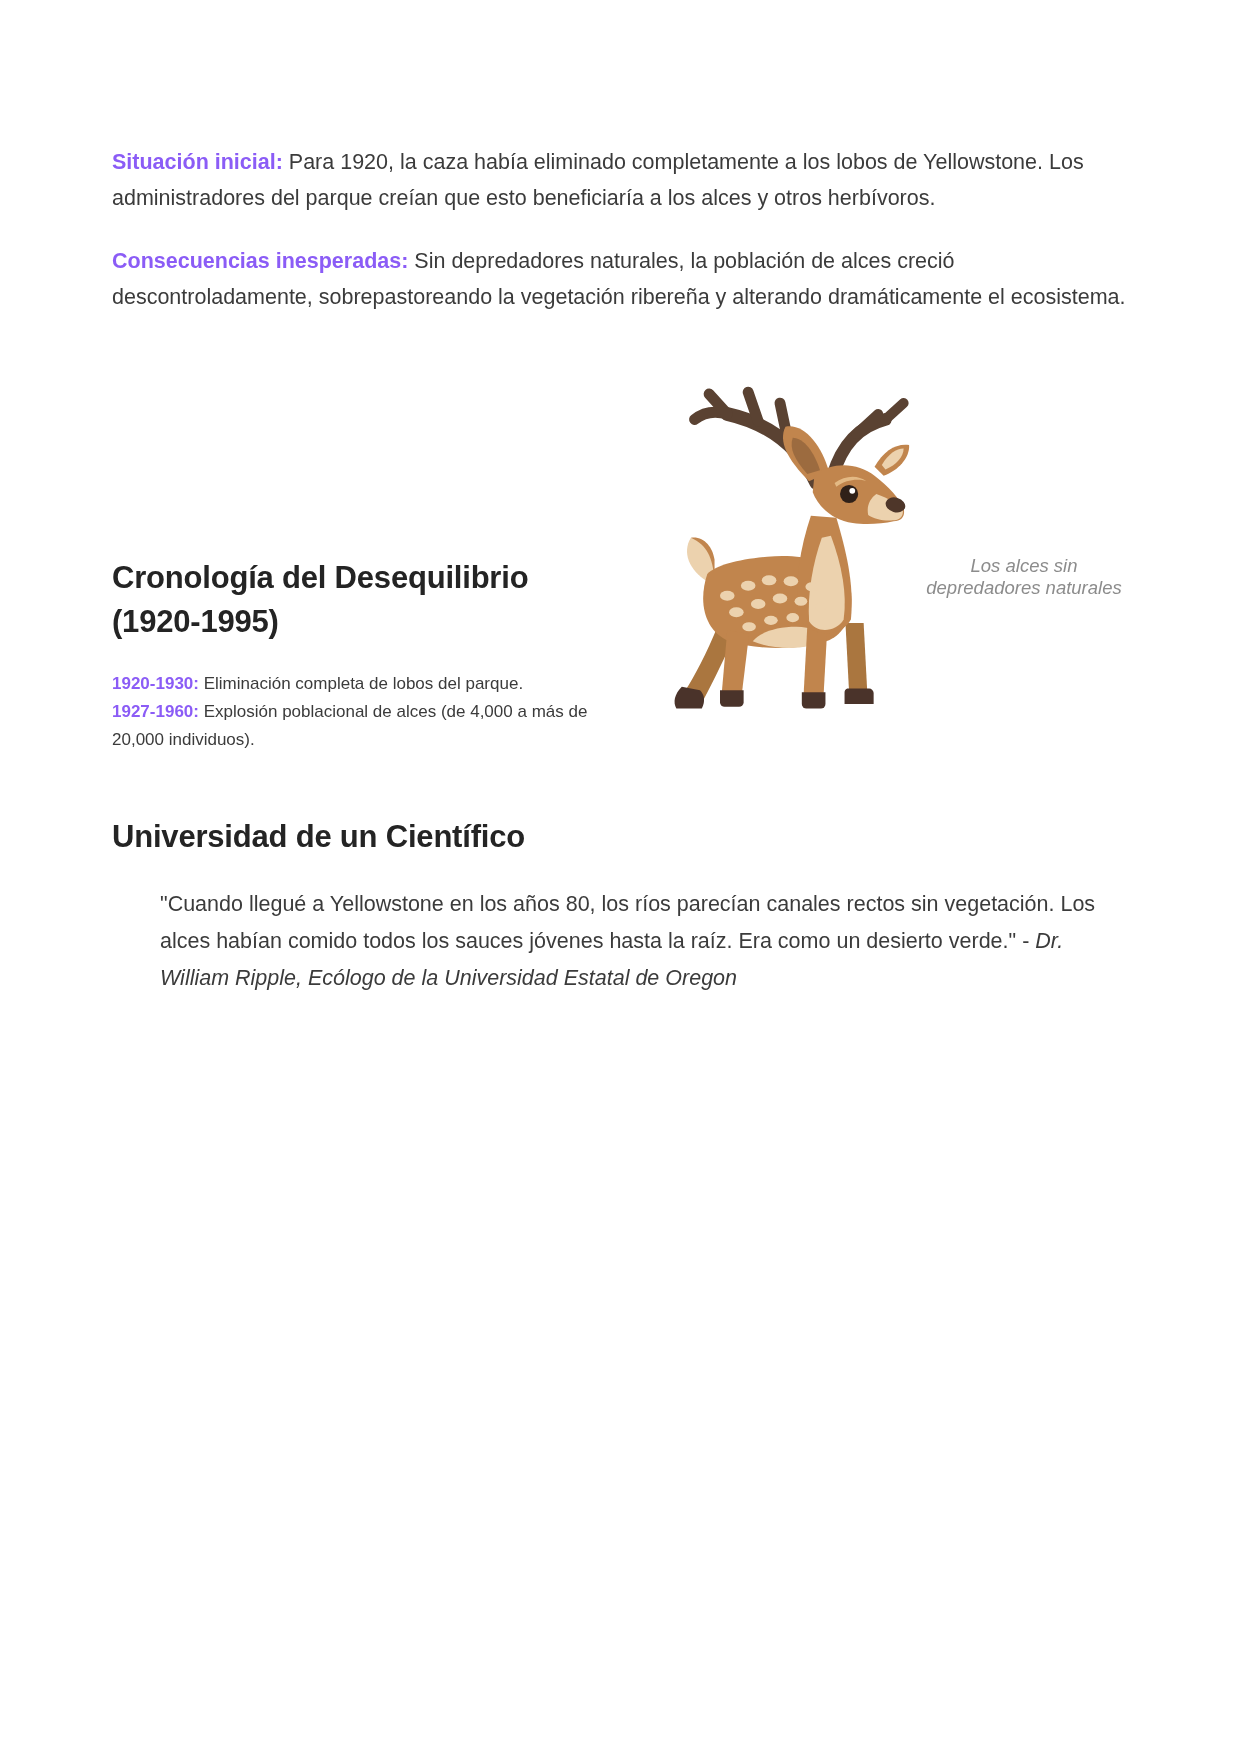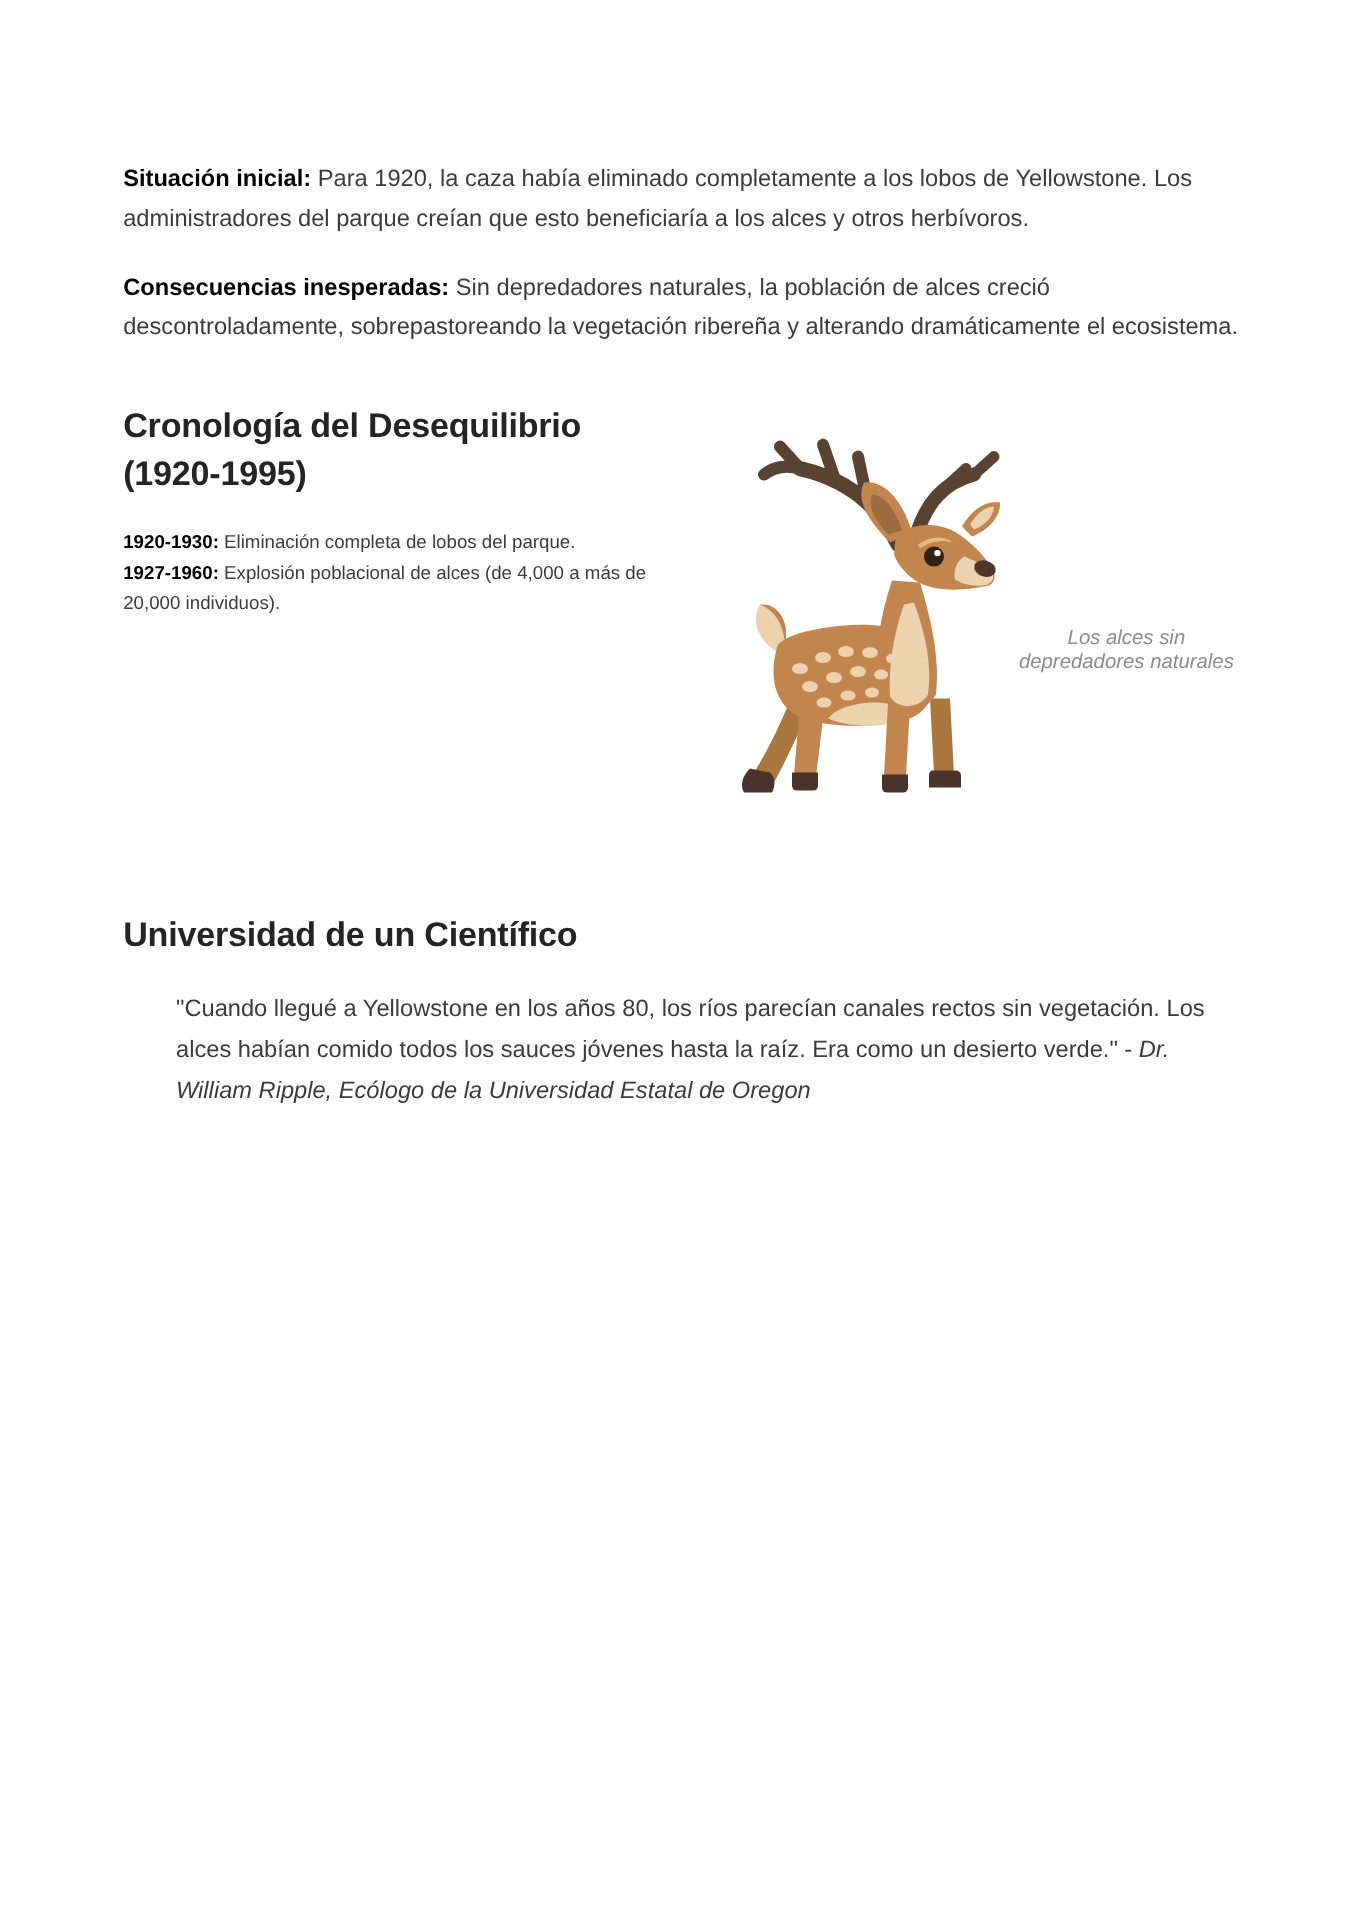--- a/index.html
+++ b/index.html
@@ -24,24 +24,25 @@
     font-size: 22px;
     font-weight: bold;
     color: #1f1f1f;
   }
   p.body-para {
     margin-top: 27px;
     font-size: 21.5px;
     line-height: 1.68;
     color: #3b3b3b;
   }
-  p.body-para strong, .tl-item strong { color: #000000; }
+  p.body-para strong, .tl-item strong { color: #8b5cf6; }
   .two-col {
     display: flex;
-    margin-top: 50px;
+    margin-top: 38px;
+    align-items: flex-end;
   }
   .left-col { width: 482px; flex: 0 0 482px; }
   h2.section-heading {
     font-size: 31px;
     line-height: 1.42;
     font-weight: bold;
     color: #242424;
     letter-spacing: -0.2px;
   }
   .timeline { margin-top: 26px; font-size: 17px; line-height: 1.64; }

